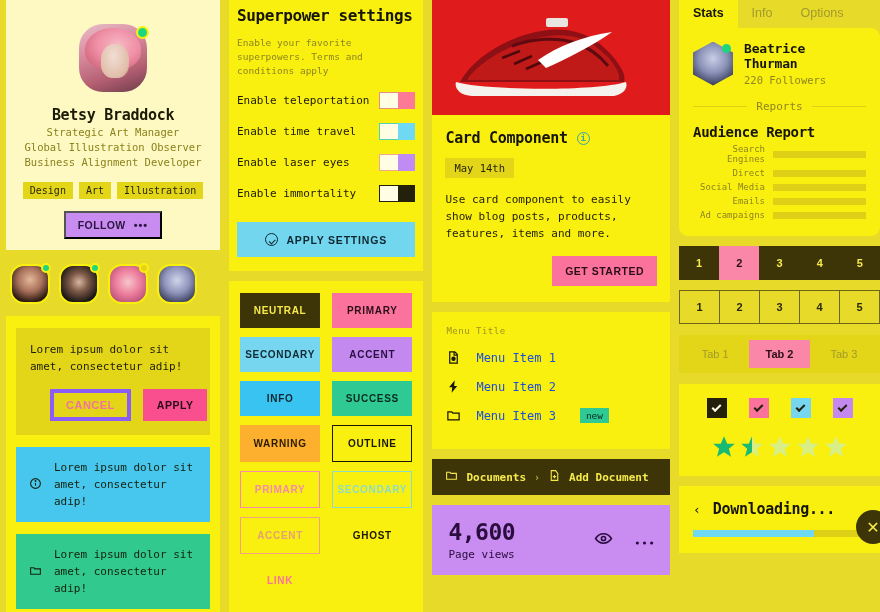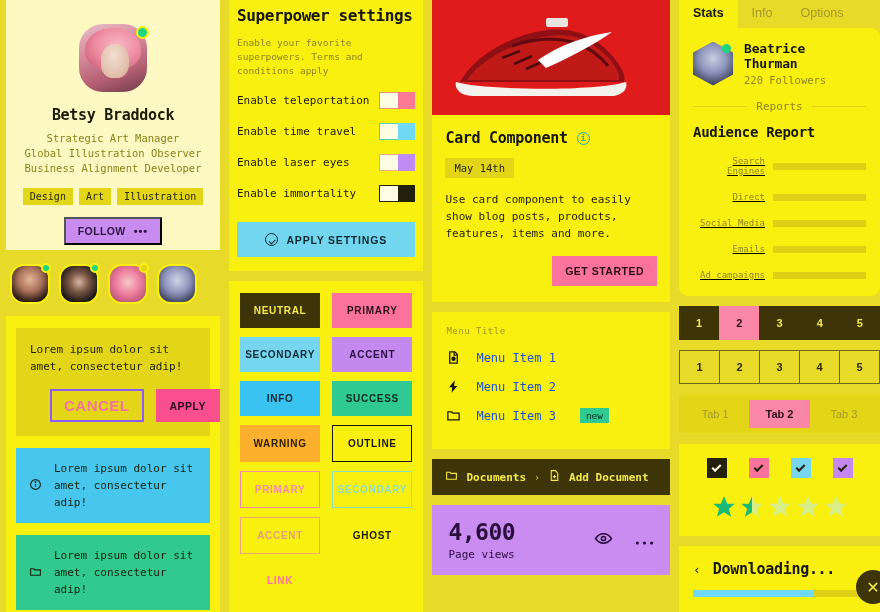--- a/index.html
+++ b/index.html
@@ -39,21 +39,21 @@
   .avatar-lg::after {
     content:""; position:absolute; left:22px; top:20px; width:28px; height:34px;
     border-radius: 46% 46% 40% 40%;
     background: radial-gradient(ellipse at 45% 35%, #f2ded3 0%, #e0bda9 70%, #b98e78 100%);
   }
   .dot-online {
     position:absolute; right:-2px; top:2px; width:13px; height:13px; border-radius:50%;
     background:#1ed67e; border:2px solid #faf010;
   }
   .profile-name { font-size:15px; font-weight:bold; color:#1b1a06; letter-spacing:-0.3px; margin-top:14px;}
-  .profile-roles { margin-top:7px; color:#8a821a; font-size:10.5px; line-height:15px; }
+  .profile-roles { margin-top:1px; color:#8a821a; font-size:10.5px; line-height:15px; }
   .tags { display:flex; gap:6px; justify-content:center; margin-top:12px; }
   .tag { background:#e3d619; color:#2a2708; font-size:10px; padding:3px 7px; }
   .follow-row { display:flex; justify-content:center; margin-top:12px; }
   .follow-btn {
     background:#c88bf0; color:#2b1640; font-size:10.5px; font-weight:bold;
     padding:6px 12px; display:flex; align-items:center; gap:8px; letter-spacing:0.4px;
   }
   .follow-dots { font-size:11px; letter-spacing:1px; }
 
   
@@ -65,22 +65,22 @@
   .av-c .img { background: radial-gradient(circle at 50% 45%, #f6c6cd 0%, #ee7f9e 45%, #b14a70 90%); }
   .av-d .img { background: radial-gradient(circle at 50% 40%, #cfd4ea 0%, #8f95bb 45%, #2b2f4a 90%); }
   .av-dot { position:absolute; right:-1px; top:-1px; width:10px; height:10px; border-radius:50%; border:2px solid #faf010; }
 
   
   .alerts-card { background:#faf010; padding:12px 10px; }
   .dialog { background:#e3d619; padding:13px 14px 14px; }
   .dialog-text { font-size:11px; color:#1f1d06; line-height:17px; }
   .dialog-actions { display:flex; gap:12px; margin-top:14px; padding-left:20px; }
   .btn-cancel {
-    border:2px solid #8b5cf6; color:#f2739b; background:transparent;
-    font-size:15px; font-weight:bold; padding:6px 12px; letter-spacing:0.5px;
+    border:4px solid #8b5cf6; color:#f2739b; background:transparent;
+    font-size:11px; font-weight:bold; padding:6px 12px; letter-spacing:0.5px;
   }
   .btn-apply {
     background:#f94f8f; color:#2a0a1a; border:none;
     font-size:10.5px; font-weight:bold; padding:6px 14px; letter-spacing:0.5px;
   }
   .alert { display:flex; align-items:center; gap:12px; padding:12px 13px; margin-top:12px; }
   .alert-info { background:#47c6ee; }
   .alert-success { background:#31c98e; }
   .alert-ic { font-size:12px; color:#14240f; flex:0 0 auto; }
   .alert-txt { font-size:11px; line-height:17px; color:#14210c; }
@@ -174,21 +174,21 @@
     background: radial-gradient(circle at 50% 38%, #c9cfe6 0%, #8b92b8 42%, #222742 88%);
     clip-path: polygon(50% 0%, 100% 25%, 100% 75%, 50% 100%, 0% 75%, 0% 25%);
   }
   .hexav .d { position:absolute; right:2px; top:2px; width:9px; height:9px; border-radius:50%; background:#1ed67e; }
   .st-name { font-size:13px; font-weight:bold; color:#16150a; letter-spacing:-0.2px; }
   .st-sub { font-size:10.5px; color:#8d8520; margin-top:3px; }
   .divider-row { display:flex; align-items:center; gap:9px; margin-top:14px; }
   .divider-row .ln { flex:1; height:1px; background:#ded015; }
   .divider-row .tx { font-size:11px; color:#8d8520; }
   .rep-title { font-size:14px; font-weight:bold; color:#16150a; margin-top:11px; letter-spacing:-0.3px; }
-  .bar-row { display:flex; align-items:center; gap:8px; margin-top:16px;text-decoration:underline; }
+  .bar-row { display:flex; align-items:center; gap:8px; margin-top:4px; }
   .bar-lbl { font-size:9px; color:#8d8520; width:72px; text-align:right; flex:0 0 auto; }
   .bar-track { flex:1; height:7px; background:#ddd017; }
   .bar-fill { height:100%; }
 
   
   .pg-card { background:#e8da28; }
   .pg-join { display:flex; }
   .pg-join button { flex:1; background:#3d3508; color:#f5ea4a; border:none; font-size:11px; font-weight:bold; padding:11px 0; }
   .pg-join button.active { background:#fb87a8; color:#2b0d1a; }
   .pg-outline { display:flex; margin-top:10px; }

